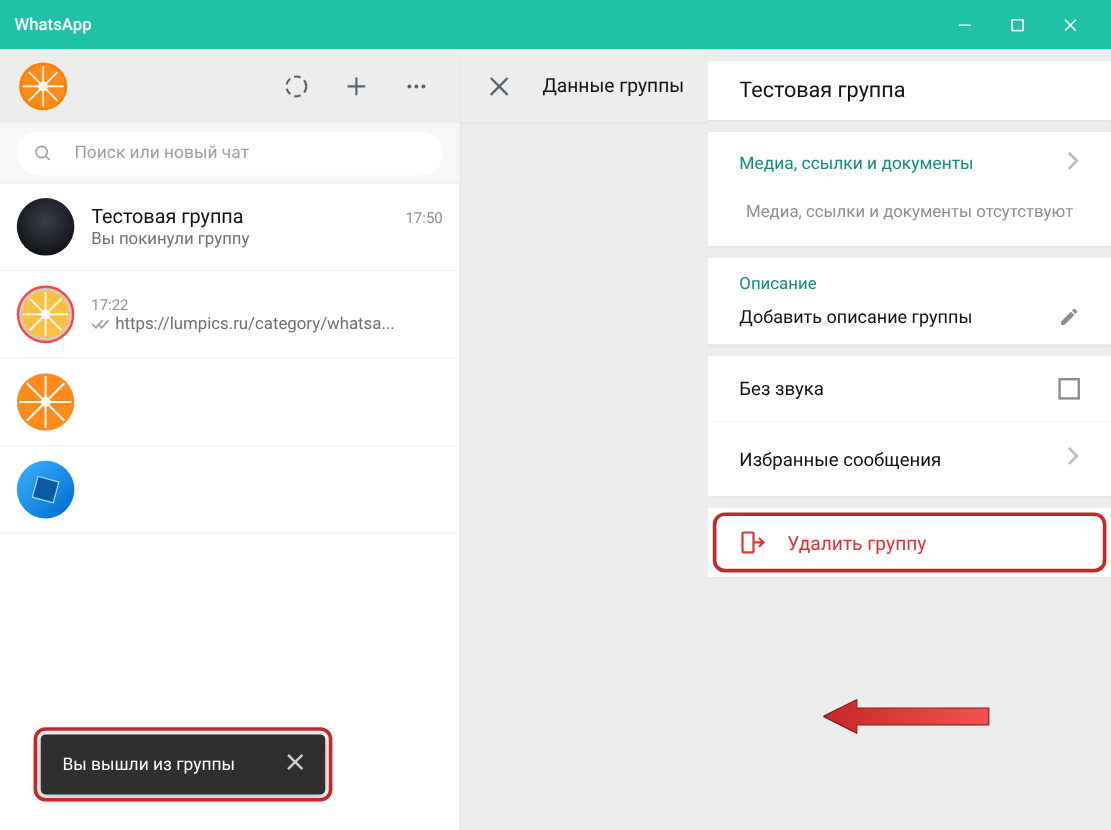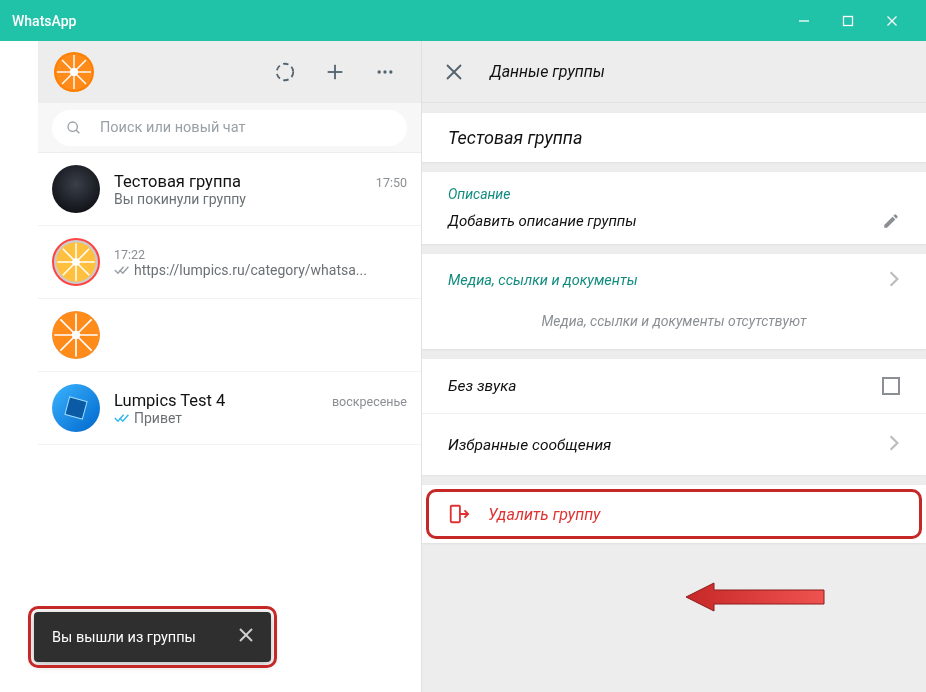--- a/index.html
+++ b/index.html
@@ -8,21 +8,21 @@
   
   .titlebar { height: 41px; background: #20c2a8; display: flex; align-items: center; padding: 0 12px; color: #fff; }
   .titlebar-title { font-size: 14px; font-weight: 500; flex: 1; }
   .titlebar-btns { display: flex; gap: 0; }
   .titlebar-btn { width: 44px; height: 41px; display:flex; align-items:center; justify-content:center; color:#fff; }
   .titlebar-btn svg { width: 12px; height: 12px; }
 
   .app { display: flex; height: calc(692px - 41px); }
 
   
-  .left { width: 384px; border-right: 1px solid #e0e0e0; background:#fff; display:flex; flex-direction:column; position:relative;margin-left:38px; }
+  .left { width: 384px; border-right: 1px solid #e0e0e0; background:#fff; display:flex; flex-direction:column; position:relative; }
   .left-header { height: 62px; background:#ededed; display:flex; align-items:center; padding: 0 16px; gap:10px; }
   .avatar-orange { width:40px; height:40px; border-radius:50%; background: radial-gradient(circle at 50% 50%, #ffb347 0%, #ff7f00 60%); position:relative; display:flex; align-items:center; justify-content:center;}
   .avatar-orange::after{ content:""; width:8px; height:8px; border-radius:50%; background:#fff; position:absolute;}
   .orange-seg { position:absolute; width:40px; height:40px; }
   .spacer { flex:1; }
   .hicon { width:40px; height:40px; display:flex; align-items:center; justify-content:center; color:#54656f; }
 
   .search-row { height:50px; background:#f7f7f7; border-bottom:1px solid #ededed; display:flex; align-items:center; padding:0 14px; }
   .search-box { flex:1; height:36px; background:#fff; border-radius:18px; display:flex; align-items:center; padding:0 14px; color:#9aa0a6; gap:18px;}
   .search-box input{ border:none; outline:none; font-size:14.5px; flex:1; color:#333; background:transparent;}
@@ -33,21 +33,21 @@
   .chat-av { width:48px; height:48px; border-radius:50%; flex-shrink:0; background:#ccc; display:flex; align-items:center; justify-content:center; overflow:hidden; position:relative;}
   .chat-body { flex:1; min-width:0; }
   .chat-top { display:flex; align-items:baseline; }
   .chat-name { font-size:16.5px; color:#111; flex:1; white-space:nowrap; overflow:hidden; text-overflow:ellipsis;}
   .chat-time { font-size:12.5px; color:#8b8f93; }
   .chat-snip { font-size:14px; color:#6b7074; display:flex; align-items:center; gap:4px; white-space:nowrap; overflow:hidden; text-overflow:ellipsis; }
   .tick { color:#9aa0a6; }
   .tick-blue { color:#34b7f1; }
 
   
-  .right { flex:1; background:#ededed; display:flex; flex-direction:column;font-style:italic; }
+  .right { flex:1; background:#ededed; display:flex; flex-direction:row; }
   .right-header { height:62px; background:#ededed; display:flex; align-items:center; padding:0 20px; gap:24px; border-bottom:1px solid #e2e2e2;}
   .right-header .close-x { width:24px; height:24px; display:flex; align-items:center; justify-content:center; color:#54656f;}
   .right-header-title { font-size:16px; color:#111; }
 
   .pane-scroll { flex:1; overflow-y:auto; padding: 10px 0 20px 0; display:flex; flex-direction:column; gap:10px; }
   .card { background:#fff; padding: 14px 26px; box-shadow: 0 1px 2px rgba(0,0,0,0.06); }
   .group-title { font-size:18px; color:#111; }
   .group-sub { font-size:14px; color:#8b8f93; margin-top:4px; }
 
   .card-section-label { color:#128c7e; font-size:14px; margin-bottom:10px;}
@@ -220,74 +220,61 @@
           </svg>
         </div>
       </div>
 
       <div class="chat-item">
         <div class="chat-av av-blue">
           <svg width="32" height="32" viewBox="0 0 32 32">
               <rect x="7" y="7" width="18" height="18" fill="#0b5aa6" stroke="#9fe0ff" stroke-width="1"></rect>
             </svg>
         </div>
-        <div class="chat-body">
-          <div class="chat-top">
-            <div class="chat-name">Lumpics Test 4</div>
-            <div class="chat-time">воскресенье</div>
-          </div>
-          <div class="chat-snip">
-            <svg width="16" height="12" viewBox="0 0 20 14" class="tick-blue">
-                <path d="M1 7 l4 4 L12 3" fill="none" stroke="currentColor" stroke-width="1.8"></path>
-                <path d="M7 7 l4 4 L18 3" fill="none" stroke="currentColor" stroke-width="1.8"></path>
-              </svg>
-            <span>Привет</span>
-          </div>
-        </div>
       </div>
 
     </div>
   </div>
 
   <div class="right">
     <div class="right-header">
       <div class="close-x">
         <svg width="18" height="18" viewBox="0 0 18 18" stroke="#54656f" stroke-width="2">
             <line x1="2" y1="2" x2="16" y2="16"></line>
             <line x1="16" y1="2" x2="2" y2="16"></line>
           </svg>
       </div>
       <div class="right-header-title">Данные группы</div>
     </div>
 
     <div class="pane-scroll">
       <div class="card">
         <div class="group-title">Тестовая группа</div>
+      </div>
+
+      <div class="card media-card">
+        <div class="media-head">
+          <div class="media-label">Медиа, ссылки и документы</div>
+          <div class="chev">
+            <svg width="12" height="18" viewBox="0 0 10 16" fill="none" stroke="#bdbdbd" stroke-width="2">
+                <path d="M2 2 L8 8 L2 14"></path>
+              </svg>
+          </div>
+        </div>
+        <div class="media-empty">Медиа, ссылки и документы отсутствуют</div>
       </div>
 
       <div class="card">
         <div class="card-section-label">Описание</div>
         <div class="desc-row">
           <div class="desc-text">Добавить описание группы</div>
           <svg width="18" height="18" viewBox="0 0 24 24" class="pencil" fill="#8b8f93">
               <path d="M3 17.25V21h3.75L17.81 9.94l-3.75-3.75L3 17.25zM20.71 7.04a1 1 0 0 0 0-1.41l-2.34-2.34a1 1 0 0 0-1.41 0l-1.83 1.83 3.75 3.75 1.83-1.83z"></path>
             </svg>
         </div>
-      </div>
-
-      <div class="card media-card">
-        <div class="media-head">
-          <div class="media-label">Медиа, ссылки и документы</div>
-          <div class="chev">
-            <svg width="12" height="18" viewBox="0 0 10 16" fill="none" stroke="#bdbdbd" stroke-width="2">
-                <path d="M2 2 L8 8 L2 14"></path>
-              </svg>
-          </div>
-        </div>
-        <div class="media-empty">Медиа, ссылки и документы отсутствуют</div>
       </div>
 
       <div style="background:#fff; box-shadow:0 1px 2px rgba(0,0,0,0.04);">
         <div class="row-item" style="box-shadow:none;gap:12px;">
           <div class="row-label">Без звука</div>
           <div class="checkbox"></div>
         </div>
         <div class="row-sep"></div>
         <div class="row-item" style="box-shadow:none;">
           <div class="row-label">Избранные сообщения</div>

